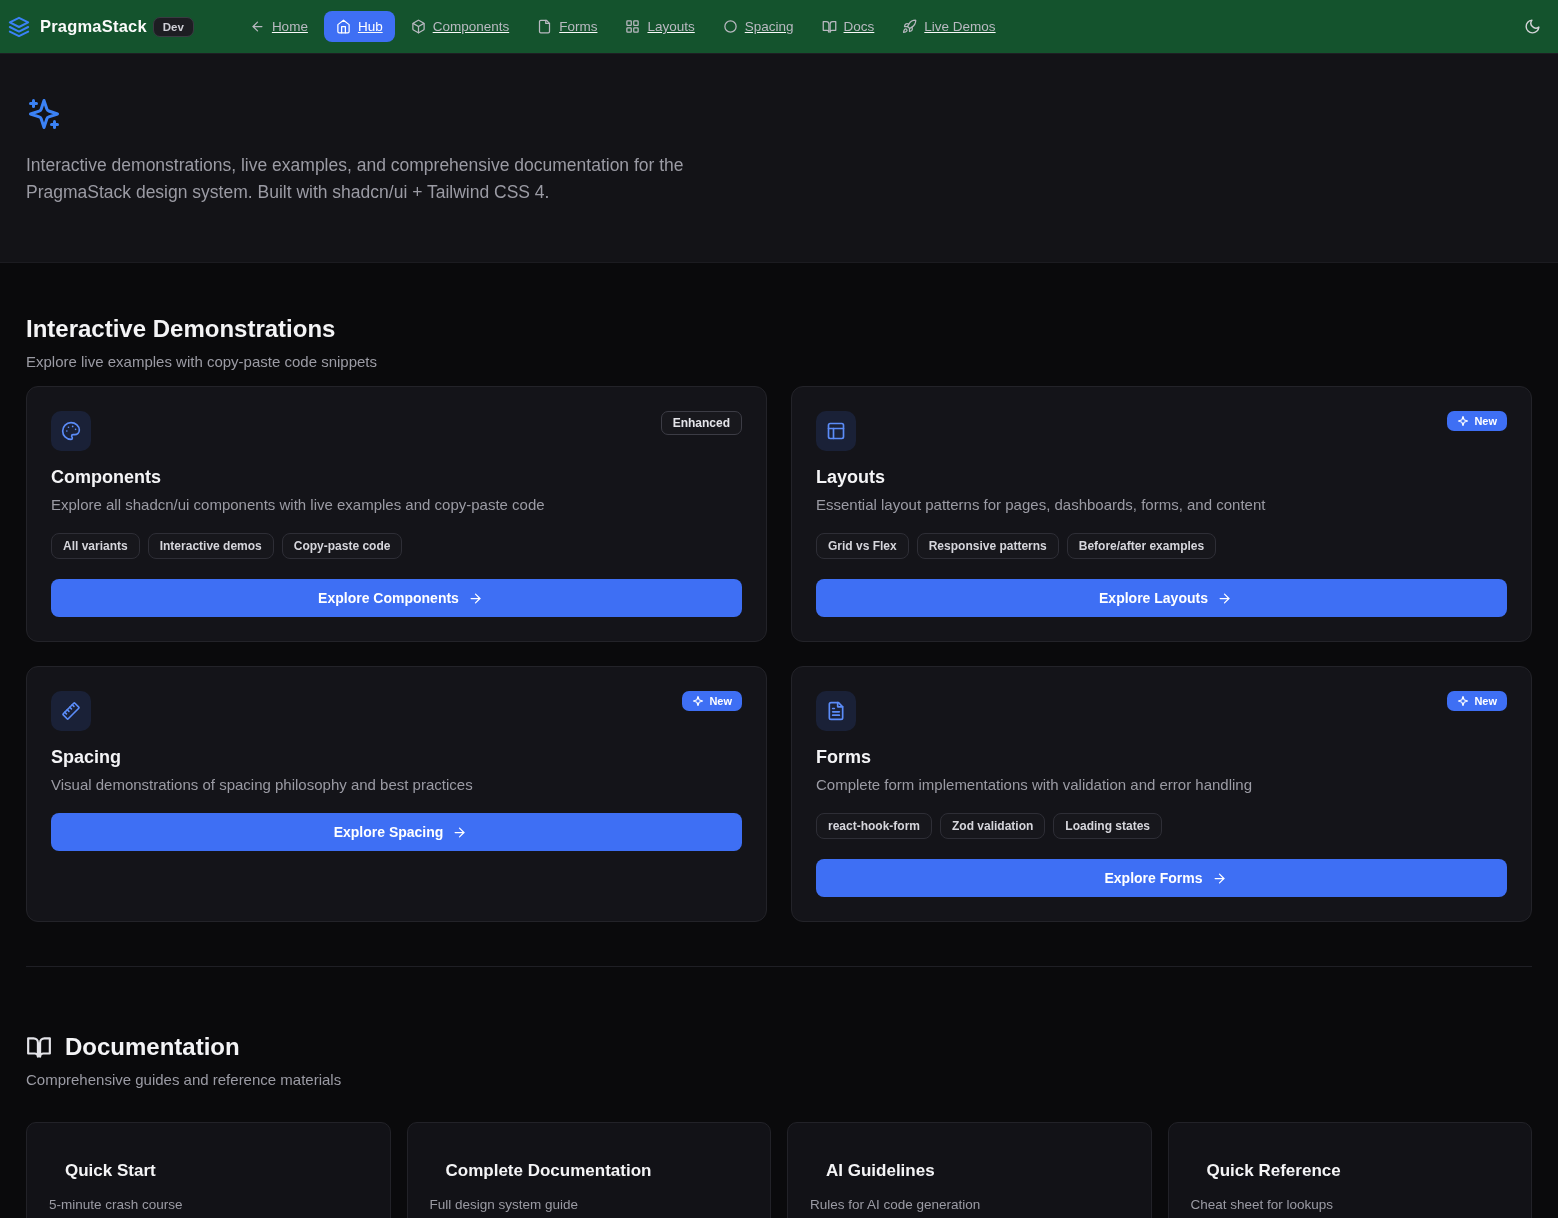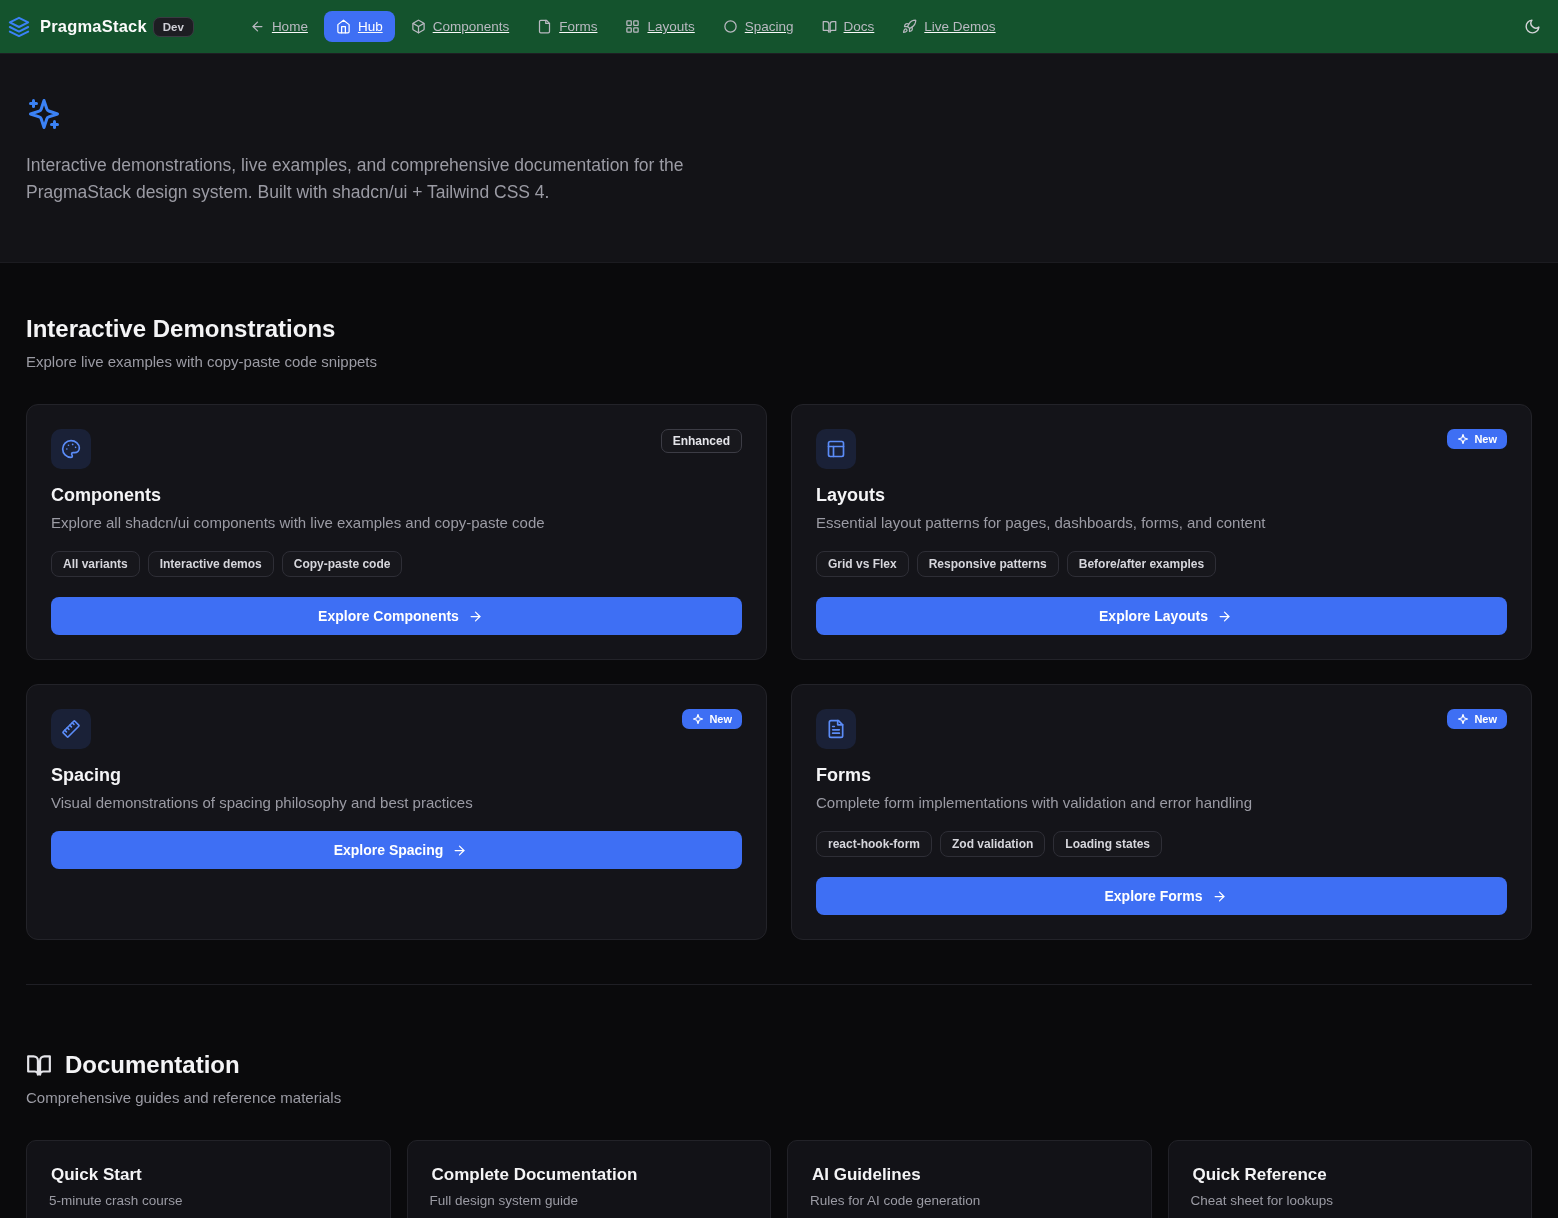--- a/index.html
+++ b/index.html
@@ -60,21 +60,21 @@
     color:#9b9ba4; max-width:748px;
   }
 
   
   main { padding:0 26px; }
   .section-demos { margin-top:52px; }
   .section-title { margin:0; font-size:24px; font-weight:700; color:#f4f4f6; }
   .section-sub { margin:10px 0 0; font-size:15px; color:#9b9ba4; }
 
   .demo-grid {
-    margin-top:34px;
+    margin-top:16px;
     display:grid; grid-template-columns:1fr 1fr; gap:24px;
   }
   .demo-card {
     background:#141419; border:1px solid #232329;
     border-radius:12px; padding:24px;
   }
   .card-top { display:flex; justify-content:space-between; align-items:flex-start; }
   .icon-tile {
     width:40px; height:40px; border-radius:10px;
     background:rgba(62,111,244,0.14);
@@ -117,21 +117,21 @@
   .docs-heading svg { width:26px; height:26px; color:#e4e4e9; }
 
   .docs-grid {
     margin-top:34px; margin-bottom:20px;
     display:grid; grid-template-columns:repeat(4,1fr); gap:16px;
   }
   .doc-card {
     background:#121217; border:1px solid #222228;
     border-radius:10px; padding:22px; cursor:pointer;
   }
-  .doc-card h3 { margin:2px; font-size:17px; font-weight:700; color:#f4f4f6; }
+  .doc-card h3 { margin:16px; font-size:17px; font-weight:700; color:#f4f4f6; }
   .doc-card p { margin:8px 0 0; font-size:13.5px; color:#9b9ba4; }
 </style>
 </head>
 <body>
 
 <header class="navbar">
   <div class="brand">
     <svg viewBox="0 0 24 24" width="22" height="22" fill="none" stroke="#3b82f6" stroke-width="2.2" stroke-linecap="round" stroke-linejoin="round">
         <path d="m12 2 10 5-10 5L2 7z"></path>
         <path d="m2 12 10 5 10-5"></path>

